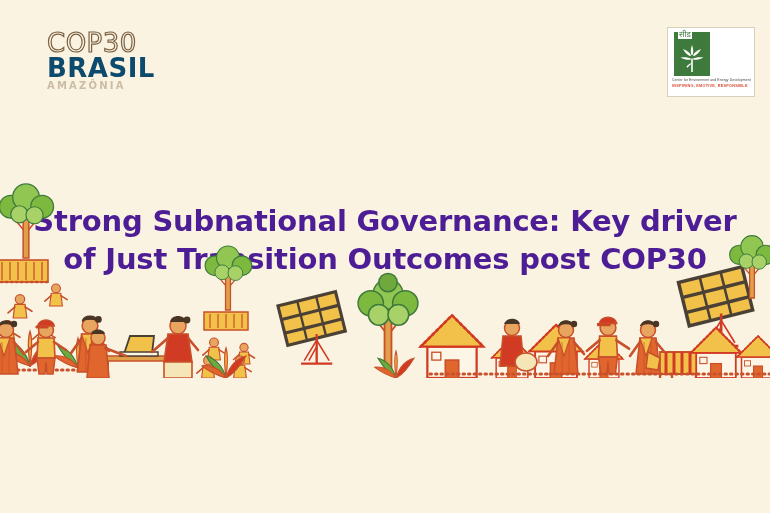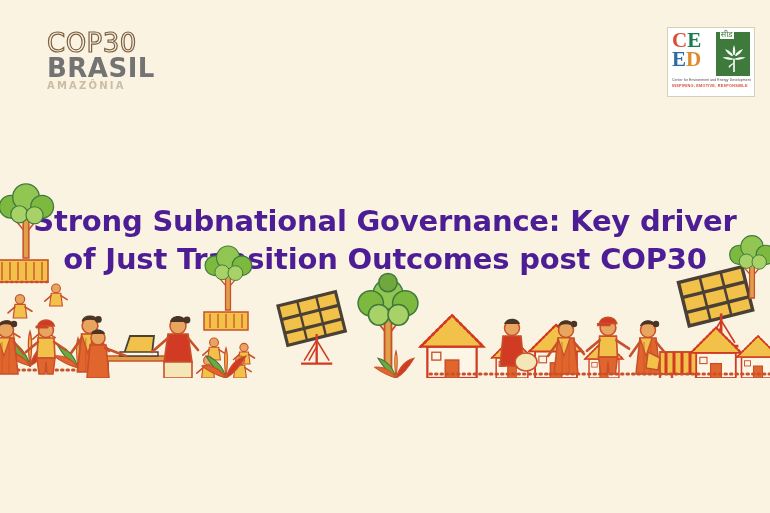--- a/index.html
+++ b/index.html
@@ -40,21 +40,21 @@
     -webkit-text-stroke: 1.2px #7C6243;
     text-stroke: 1.2px #7C6243;
     display: block;
     height: 27px;
   }
   #cop-logo .cop-line2 {
     font-family: "DejaVu Sans", sans-serif;
     font-size: 26px;
     font-weight: bold;
     letter-spacing: 0.5px;
-    color: #737373;
+    color: #0c4a6e;
     display: block;
     height: 27px;
     margin-top: -2px;
   }
   #cop-logo .cop-line3 {
     font-family: "DejaVu Sans", sans-serif;
     font-size: 10px;
     font-weight: bold;
     letter-spacing: 2.2px;
     color: #CBBCA4;
@@ -173,24 +173,20 @@
 <div id="slide">
 
   <div id="cop-logo">
     <span class="cop-line1">COP30</span>
     <span class="cop-line2">BRASIL</span>
     <span class="cop-line3">AMAZÔNIA</span>
   </div>
 
   <div id="ceed-logo">
     <div class="ceed-top">
-      <div class="ceed-letters">
-        <div class="ceed-row"><span class="cl-c">C</span><span class="cl-e1">E</span></div>
-        <div class="ceed-row"><span class="cl-e2">E</span><span class="cl-d">D</span></div>
-      </div>
       <div class="ceed-mark">
         <span class="ceed-hindi">सीड</span>
         <span class="ceed-leaf">
           <svg width="26" height="30" viewBox="0 0 26 30" aria-hidden="true">
             <g fill="#FFFFFF">
               <path d="M13 2 C14.4 6, 14.6 9, 13.6 12 L12.4 12 C11.4 9, 11.6 6, 13 2 Z"></path>
               <path d="M4 6 C8 7.5, 10.6 9.6, 12 12.2 L11.2 13.2 C8.4 12, 5.8 9.8, 4 6 Z"></path>
               <path d="M22 6 C20.2 9.8, 17.6 12, 14.8 13.2 L14 12.2 C15.4 9.6, 18 7.5, 22 6 Z"></path>
               <path d="M1.5 14.5 C6 13.8, 9.4 14.4, 11.8 15.6 L11.6 16.8 C8.2 17, 4.6 16.4, 1.5 14.5 Z"></path>
               <path d="M24.5 14.5 C21.4 16.4, 17.8 17, 14.4 16.8 L14.2 15.6 C16.6 14.4, 20 13.8, 24.5 14.5 Z"></path>

